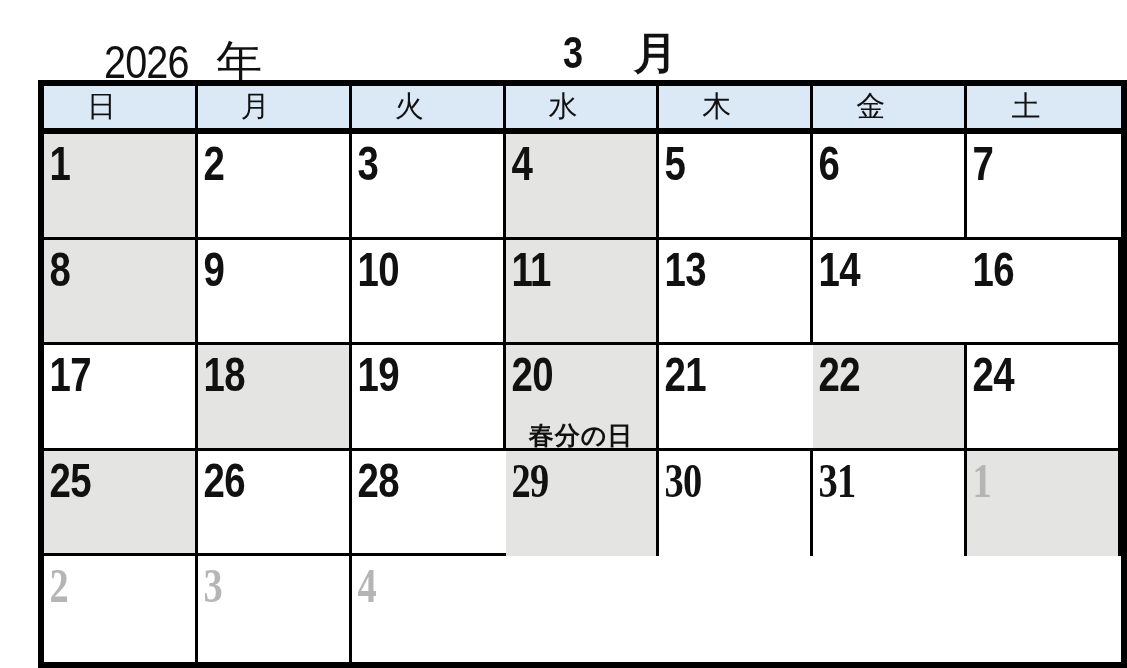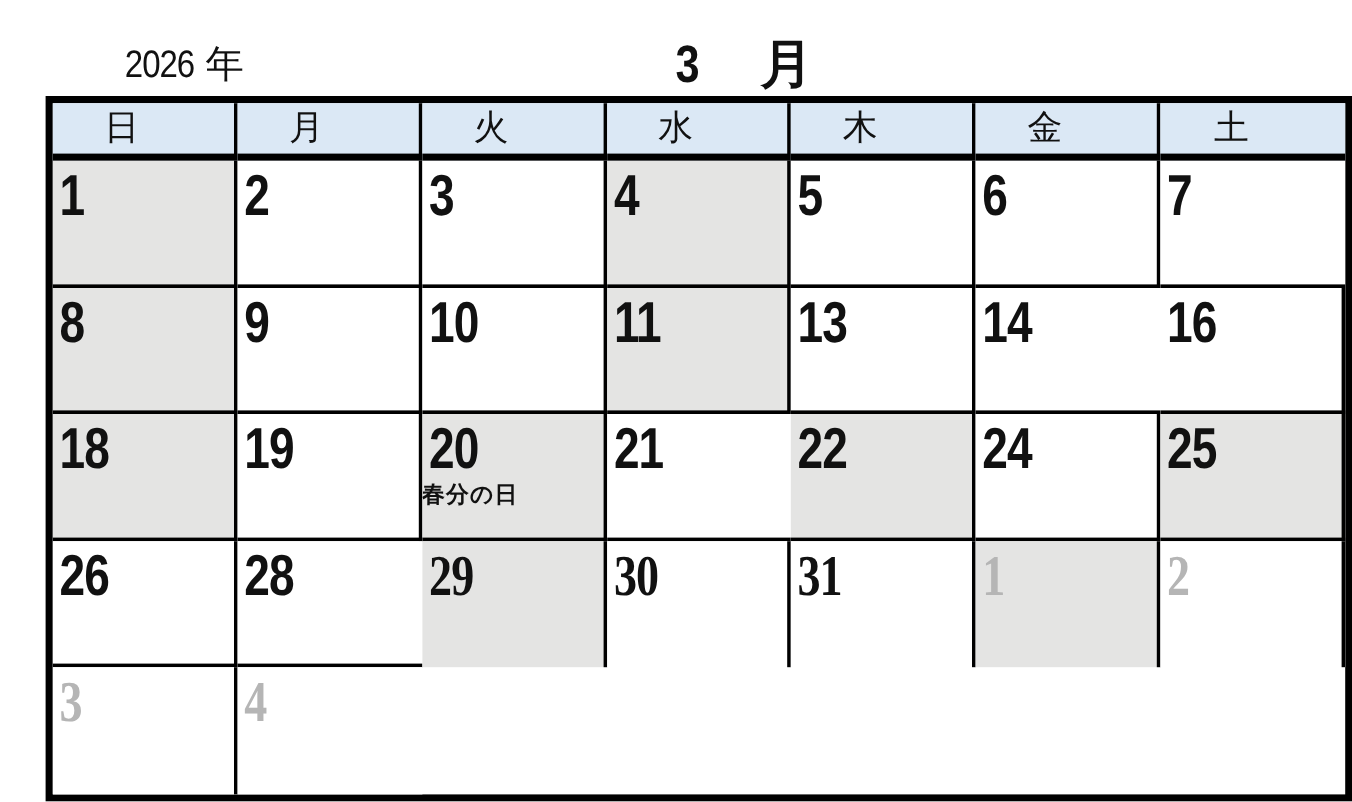--- a/index.html
+++ b/index.html
@@ -12,25 +12,26 @@
     font-family: "Liberation Sans", "DejaVu Sans", sans-serif;
     color: #111;
   }
   .page { position: relative; width: 1127px; height: 668px; }
 
   
   .year-title {
     position: absolute;
     left: 104px;
     top: 32px;
-    font-size: 32px;
+    font-size: 46px;
     font-weight: 400;
     letter-spacing: 0;
     display: flex;
     align-items: baseline;
+    gap: 14px;
     white-space: nowrap;
   }
   .year-title .num {
     display: inline-block;
     transform: scaleX(0.86);
     transform-origin: 0 80%;
     letter-spacing: -1px;
   }
   .month-title {
     position: absolute;
@@ -94,23 +95,24 @@
     line-height: 1.0;
     padding: 6px 0 0 7px;
     transform: scaleX(0.80);
     transform-origin: 0 0;
     letter-spacing: -1px;
     white-space: nowrap;
   }
   .day-cell.muted .day-num { color: var(--muted-text, #b5b5b5); }
 
   .day-note {
-    font-size: 19px;
+    font-size: 25px;
     font-weight: 700;
-    margin-top: 0;
+    text-align: center;
+    margin-top: 20px;
     letter-spacing: 1px;
   }
 </style>
 </head>
 <body>
 
 <div class="page">
 
   <div class="year-title">
     <span class="num">2026</span>
@@ -179,20 +181,23 @@
       </div>
       <div class="day-cell">
         <div class="day-num">13</div>
       </div>
       <div class="day-cell last-col">
         <div class="day-num">14</div>
       </div>
       <div class="day-cell">
         <div class="day-num">16</div>
       </div>
+      <div class="day-cell">
+        <div class="day-num">17</div>
+      </div>
       <div class="day-cell shaded">
         <div class="day-num">18</div>
       </div>
       <div class="day-cell">
         <div class="day-num">19</div>
       </div>
       <div class="day-cell shaded">
         <div class="day-num">20</div>
         <div class="day-note">春分の日</div>
       </div>

